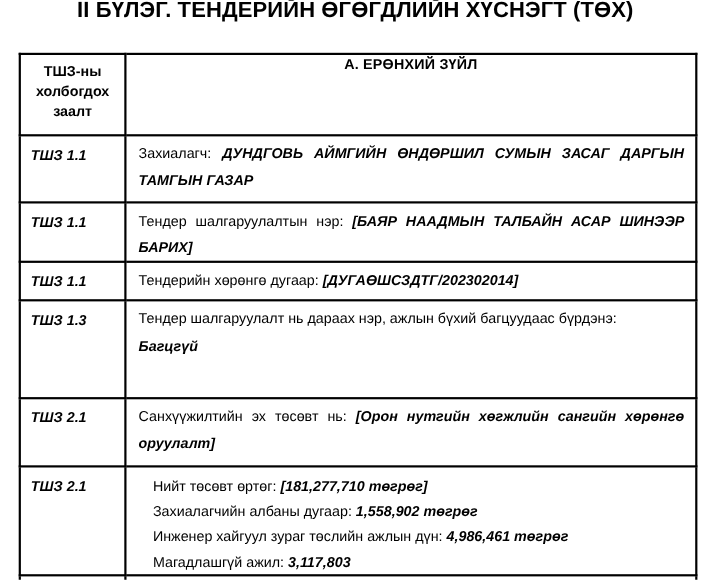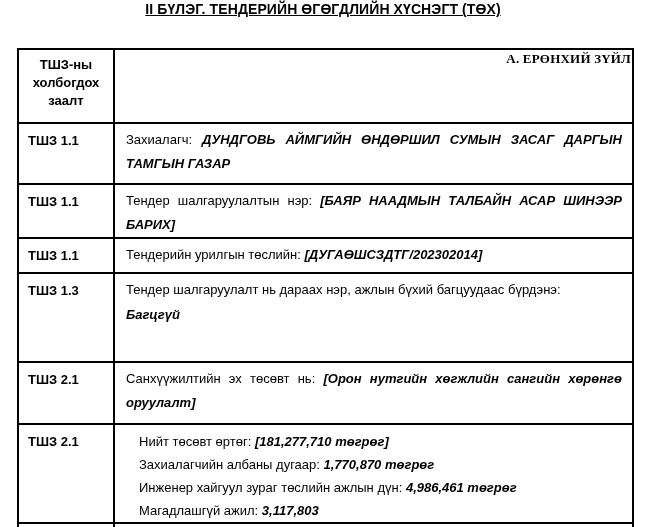--- a/index.html
+++ b/index.html
@@ -15,25 +15,24 @@
     font-family: "Liberation Sans", sans-serif;
     color: #000000;
     -webkit-font-smoothing: antialiased;
   }
   .doc-title {
     position: absolute;
     top: -1px;
     left: 0;
     width: 646px;
     text-align: center;
-    font-size: 14px;
+    font-size: 20px;
     font-weight: bold;
     line-height: 20px;
     letter-spacing: 0.1px;
-    text-decoration: underline;
   }
   table.tds {
     position: absolute;
     left: 17px;
     top: 48px;
     width: 617px;
     border-collapse: collapse;
     table-layout: fixed;
   }
   table.tds col.c1 { width: 96px; }
@@ -46,30 +45,30 @@
   td.hdr-ref {
     vertical-align: middle;
     text-align: center;
     font-weight: bold;
     line-height: 18px;
     padding: 6px 4px;
     margin-left: 40px;
   }
   td.hdr-sec {
     vertical-align: middle;
-    text-align: right;
+    text-align: center;
     font-weight: bold;
     font-size: 13.5px;
     letter-spacing: 0.2px;
-    font-family: Liberation Serif, serif;
   }
   td.ref {
     font-weight: bold;
     padding: 5px 4px 0 9px;
     line-height: 24px;
+    font-style: italic;
   }
   td.val {
     padding: 4px 10px 0 11px;
   }
   td.val p {
     margin: 0;
     line-height: 24px;
   }
   td.val p.jt {
     text-align: justify;
@@ -117,21 +116,21 @@
   <tr class="h-r1">
     <td class="ref">ТШЗ 1.1</td>
     <td class="val">
       <p class="jt"><span>Тендер шалгаруулалтын нэр:</span> <span class="em">[БАЯР НААДМЫН ТАЛБАЙН АСАР ШИНЭЭР БАРИХ]</span></p>
     </td>
   </tr>
 
   <tr class="h-r2">
     <td class="ref">ТШЗ 1.1</td>
     <td class="val">
-      <p><span>Тендерийн урилгын төслийн:</span> <span class="em">[ДУГАӨШСЗДТГ/202302014]</span></p>
+      <p><span>Тендерийн хөрөнгө дугаар:</span> <span class="em">[ДУГАӨШСЗДТГ/202302014]</span></p>
     </td>
   </tr>
 
   <tr class="h-r3">
     <td class="ref">ТШЗ 1.3</td>
     <td class="val">
       <p><span>Тендер шалгаруулалт нь дараах нэр, ажлын бүхий багцуудаас бүрдэнэ:</span></p>
       <p class="p2"><span class="em">Багцгүй</span></p>
     </td>
   </tr>
@@ -140,21 +139,21 @@
     <td class="ref">ТШЗ 2.1</td>
     <td class="val">
       <p class="jt"><span>Санхүүжилтийн эх төсөвт нь:</span> <span class="em">[Орон нутгийн хөгжлийн сангийн хөрөнгө оруулалт]</span></p>
     </td>
   </tr>
 
   <tr class="h-r5">
     <td class="ref">ТШЗ 2.1</td>
     <td class="val">
       <p><span>Нийт төсөвт өртөг:</span> <span class="em">[181,277,710 төгрөг]</span></p>
-      <p><span>Захиалагчийн албаны дугаар:</span> <span class="em">1,770,870 төгрөг</span></p>
+      <p><span>Захиалагчийн албаны дугаар:</span> <span class="em">1,558,902 төгрөг</span></p>
       <p><span>Инженер хайгуул зураг төслийн ажлын дүн:</span> <span class="em">4,986,461 төгрөг</span></p>
       <p><span>Магадлашгүй ажил:</span> <span class="em">3,117,803</span></p>
     </td>
   </tr>
 
   <tr class="h-cut">
     <td class="ref"></td>
     <td class="val"></td>
   </tr>
 </tbody>

